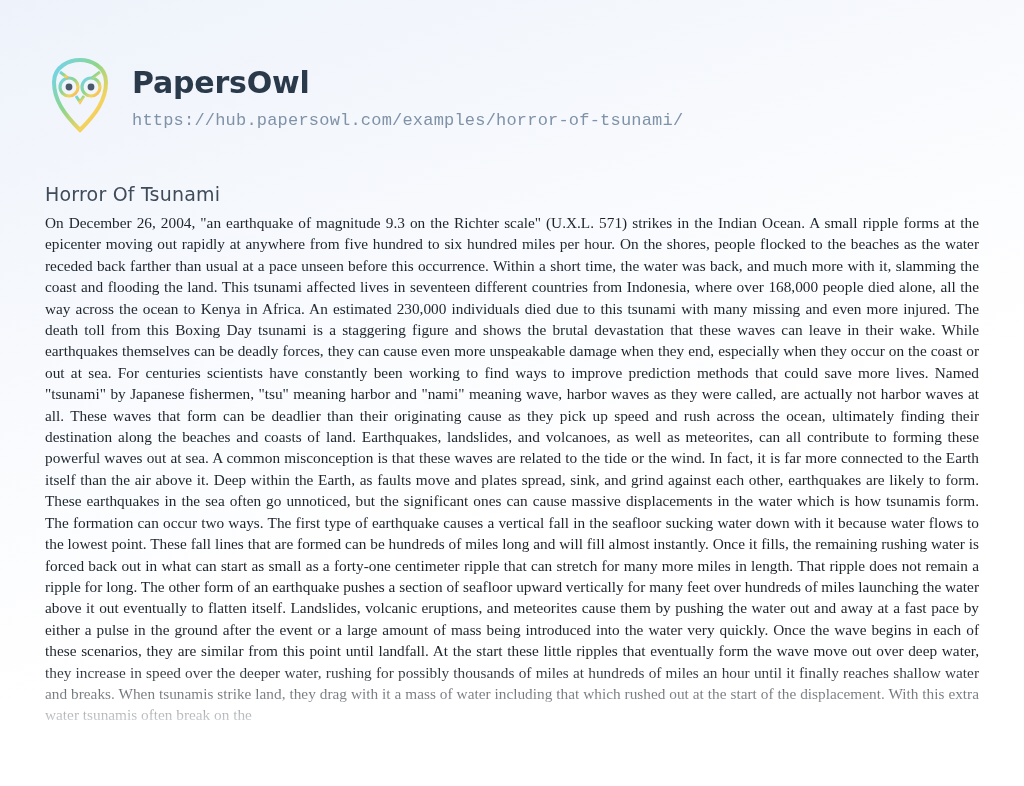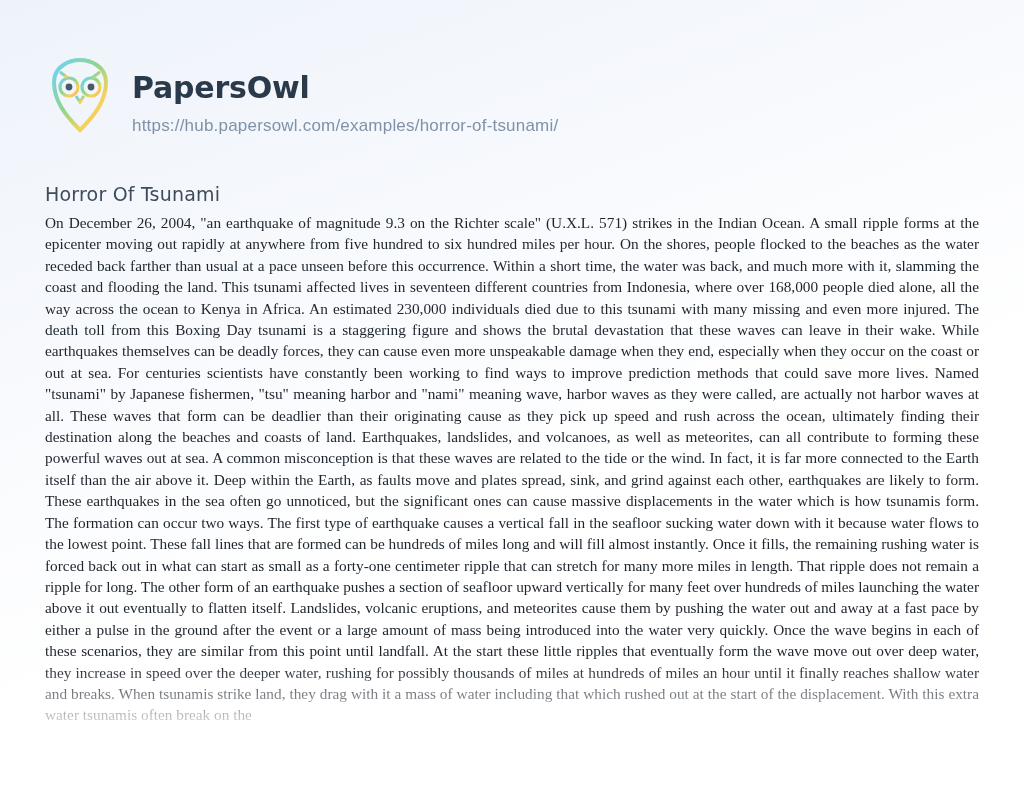--- a/index.html
+++ b/index.html
@@ -28,21 +28,21 @@
     background: linear-gradient(180deg, rgba(255,255,255,0) 0%, #ffffff 60%);
     pointer-events: none;
   }
 
   
   .header {
     position: absolute;
     left: 44px;
     top: 56px;
     display: flex;
-    align-items: flex-end;
+    align-items: center;
   }
   .logo-mark {
     width: 72px;
     height: 80px;
     position: relative;
     flex: 0 0 auto;
   }
   .logo-mark svg { display: block; }
   .brand-block {
     margin-left: 16px;
@@ -51,21 +51,21 @@
   .brand-name {
     font-family: "DejaVu Sans", sans-serif;
     font-size: 30px;
     font-weight: bold;
     color: #2b3a4a;
     letter-spacing: -0.2px;
     line-height: 1;
   }
   .brand-url {
     margin-top: 13px;
-    font-family: Liberation Sans, sans-serif;
+    font-family: Liberation Mono, monospace;
     font-size: 17px;
     color: #7f92a8;
     letter-spacing: 0.2px;
   }
 
   
   .doc-title {
     position: absolute;
     left: 45px;
     top: 170px;

